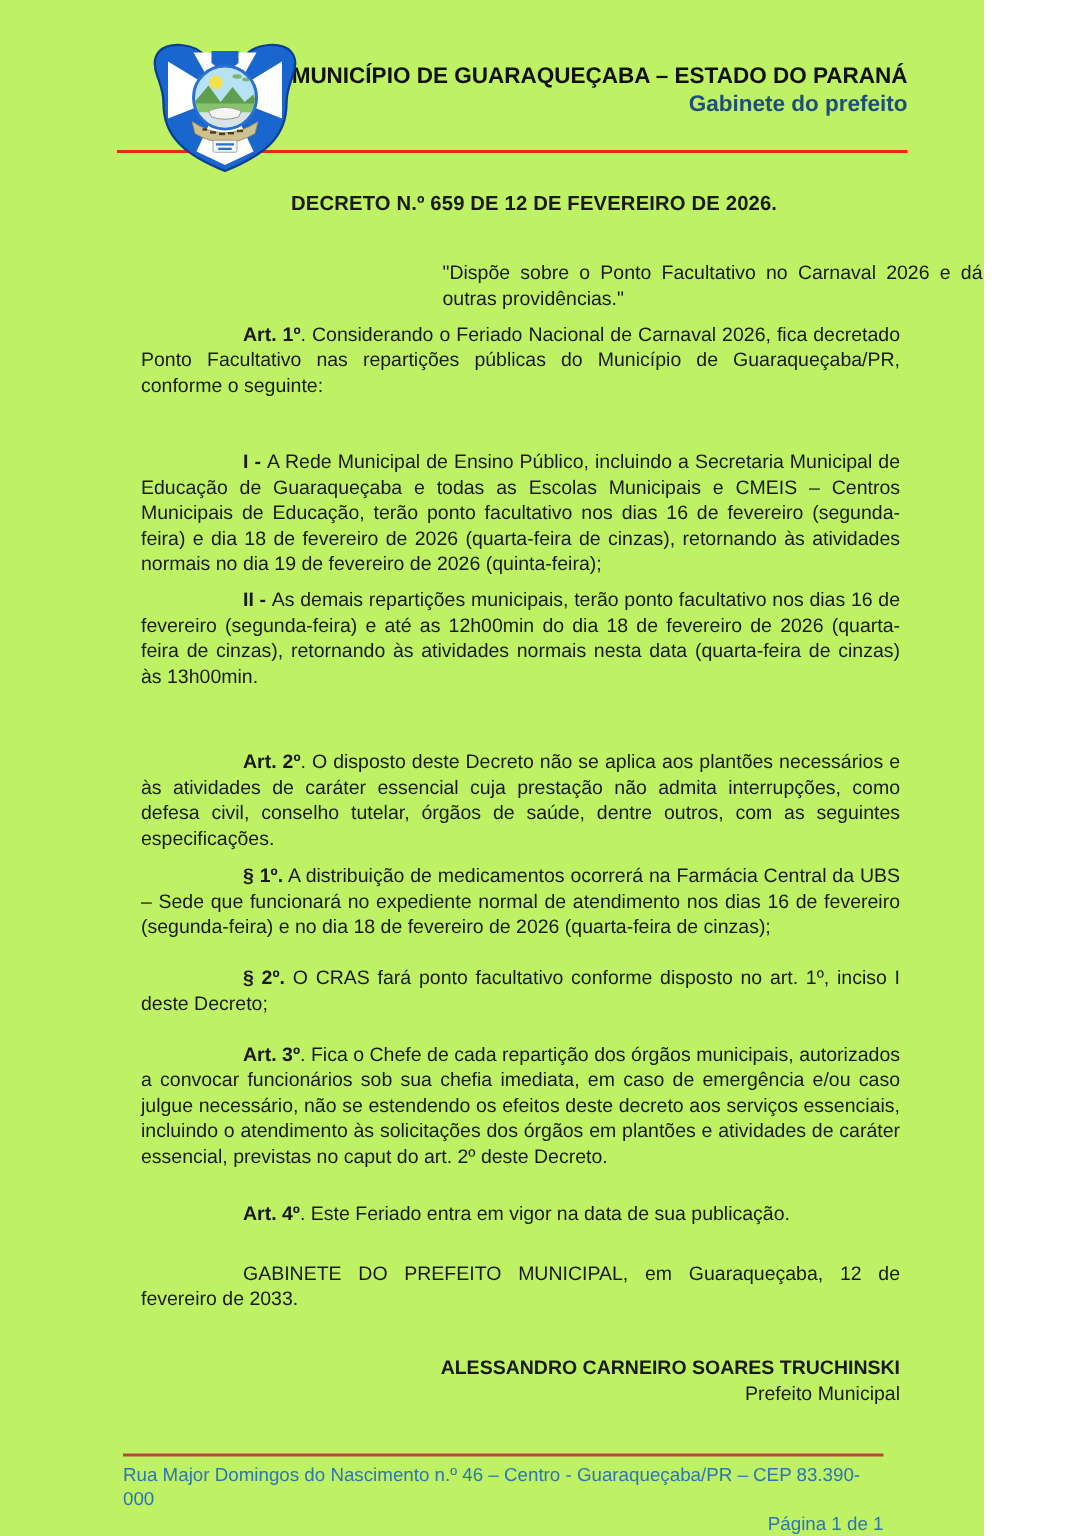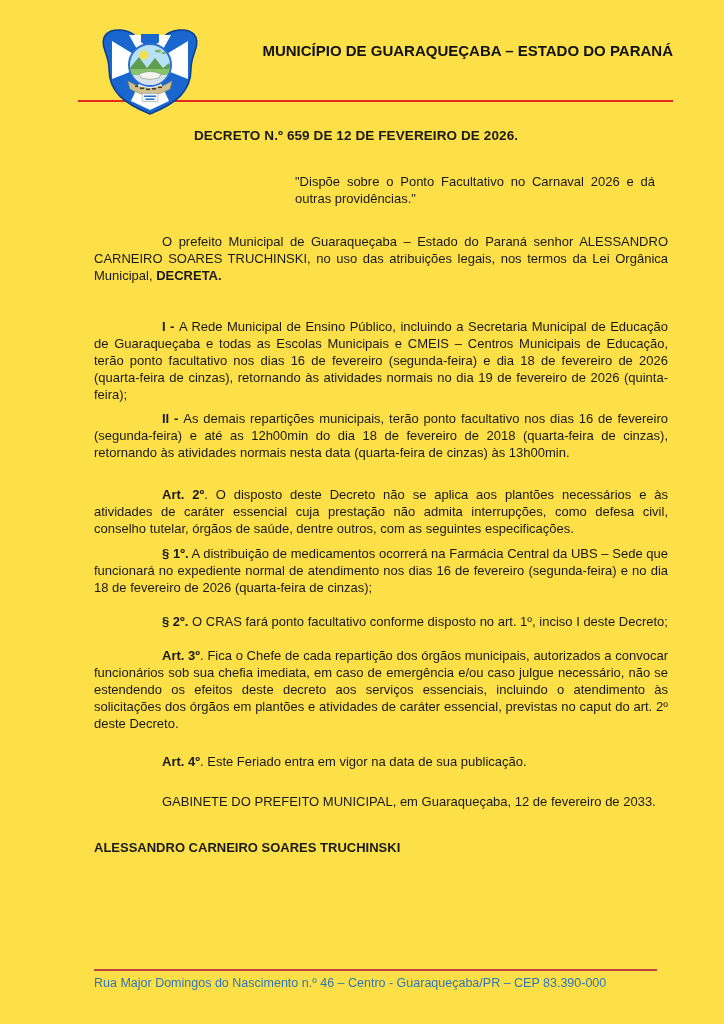--- a/index.html
+++ b/index.html
@@ -1,20 +1,20 @@
 <!DOCTYPE html>
 <html><head>
 <meta charset="utf-8">
 <style>
   * { margin:0; padding:0; box-sizing:border-box; }
   html,body { background:#ffffff; }
   .page {
     position:relative;
-    width:724px; height:1024px;
-    background:#fde047;
+    width:656px; height:1024px;
+    background:#bef264;
     font-family:"Liberation Sans","DejaVu Sans",sans-serif;
     color:#1a1a1a;
     overflow:hidden;
   }
 
   
   .logo { position:absolute; left:95px; top:25px; width:110px; height:93px; z-index:3; }
   .header-text {
     position:absolute; top:41px; right:51px; text-align:right; z-index:2;
   }
@@ -34,27 +34,27 @@
     text-indent:68px;
   }
   p.epigraph {
     font-size:13px; line-height:17px; text-align:justify;
     margin:29px 0 0 201px; width:360px;
   }
   .b { font-weight:bold; }
   .g7  { margin-top:7px; }  .g8  { margin-top:8px; }
   .g16 { margin-top:34px; } .g17 { margin-top:17px; }
   .g21 { margin-top:21px; } .g23 { margin-top:23px; }
-  .g25 { margin-top:25px; } .g26 { margin-top:26px; }
-  .signature { margin-top:29px; text-align:left; }
+  .g25 { margin-top:40px; } .g26 { margin-top:26px; }
+  .signature { margin-top:29px; text-align:right; }
   .sig-name { font-size:13px; font-weight:bold; line-height:17px; }
   .sig-role { font-size:13px; line-height:17px; }
 
   
-  footer { position:absolute; left:94px; right:67px; top:969px; }
+  footer { position:absolute; left:82px; right:67px; top:969px; }
   .f-rule { height:2px; }
   .f-address { margin-top:4px; font-size:12.5px; line-height:16px; }
   .f-page { font-size:12.5px; line-height:16px; text-align:right; margin-top:1px; }
 </style>
 </head>
 <body>
 
 <div class="page">
 
   <svg class="logo" viewBox="0 0 110 93" xmlns="http://www.w3.org/2000/svg" aria-hidden="true">
@@ -92,41 +92,44 @@
     <rect x="57" y="63" width="4" height="1.6" fill="#4a3c20"></rect>
     <rect x="63" y="61.5" width="4" height="1.6" fill="#4a3c20"></rect>
 
     <rect x="47" y="68.5" width="16" height="8" rx="1" fill="#f4f4f4" stroke="#9aa0a8" stroke-width="0.6"></rect>
     <rect x="49" y="70.5" width="12" height="1.5" fill="#2b6fd0"></rect>
     <rect x="50.5" y="73.5" width="9" height="1.5" fill="#2b6fd0"></rect>
   </svg>
 
   <div class="header-text">
     <div class="h-line1">MUNICÍPIO DE GUARAQUEÇABA – ESTADO DO PARANÁ</div>
+    <div class="h-line3" style="color: rgb(31, 78, 121);">Gabinete do prefeito</div>
   </div>
   <div class="h-rule" style="background: rgb(232, 40, 28);"></div>
 
   <main>
     <h1 class="doc-title">DECRETO N.º 659 DE 12 DE FEVEREIRO DE 2026.</h1>
 
     <p class="epigraph">"Dispõe sobre o Ponto Facultativo no Carnaval 2026 e dá outras providências."</p>
 
-    <p class="body-par g26"><span>O prefeito Municipal de Guaraqueçaba – Estado do Paraná senhor ALESSANDRO CARNEIRO SOARES TRUCHINSKI, no uso das atribuições legais, nos termos da Lei Orgânica Municipal, </span><span class="b">DECRETA.</span></p>
+    <p class="body-par g7"><span class="b">Art. 1º</span><span>. Considerando o Feriado Nacional de Carnaval 2026, fica decretado Ponto Facultativo nas repartições públicas do Município de Guaraqueçaba/PR, conforme o seguinte:</span></p>
     <p class="body-par g16"><span class="b">I - </span><span>A Rede Municipal de Ensino Público, incluindo a Secretaria Municipal de Educação de Guaraqueçaba e todas as Escolas Municipais e CMEIS – Centros Municipais de Educação, terão ponto facultativo nos dias 16 de fevereiro (segunda-feira) e dia 18 de fevereiro de 2026 (quarta-feira de cinzas), retornando às atividades normais no dia 19 de fevereiro de 2026 (quinta-feira);</span></p>
-    <p class="body-par g7"><span class="b">II - </span><span>As demais repartições municipais, terão ponto facultativo nos dias 16 de fevereiro (segunda-feira) e até as 12h00min do dia 18 de fevereiro de 2018 (quarta-feira de cinzas), retornando às atividades normais nesta data (quarta-feira de cinzas) às 13h00min.</span></p>
+    <p class="body-par g7"><span class="b">II - </span><span>As demais repartições municipais, terão ponto facultativo nos dias 16 de fevereiro (segunda-feira) e até as 12h00min do dia 18 de fevereiro de 2026 (quarta-feira de cinzas), retornando às atividades normais nesta data (quarta-feira de cinzas) às 13h00min.</span></p>
     <p class="body-par g25"><span class="b">Art. 2º</span><span>. O disposto deste Decreto não se aplica aos plantões necessários e às atividades de caráter essencial cuja prestação não admita interrupções, como defesa civil, conselho tutelar, órgãos de saúde, dentre outros, com as seguintes especificações.</span></p>
     <p class="body-par g8"><span class="b">§ 1º.</span><span> A distribuição de medicamentos ocorrerá na Farmácia Central da UBS – Sede que funcionará no expediente normal de atendimento nos dias 16 de fevereiro (segunda-feira) e no dia 18 de fevereiro de 2026 (quarta-feira de cinzas);</span></p>
     <p class="body-par g17"><span class="b">§ 2º.</span><span> O CRAS fará ponto facultativo conforme disposto no art. 1º, inciso I deste Decreto;</span></p>
     <p class="body-par g17"><span class="b">Art. 3º</span><span>. Fica o Chefe de cada repartição dos órgãos municipais, autorizados a convocar funcionários sob sua chefia imediata, em caso de emergência e/ou caso julgue necessário, não se estendendo os efeitos deste decreto aos serviços essenciais, incluindo o atendimento às solicitações dos órgãos em plantões e atividades de caráter essencial, previstas no caput do art. 2º deste Decreto.</span></p>
     <p class="body-par g21"><span class="b">Art. 4º</span><span>. Este Feriado entra em vigor na data de sua publicação.</span></p>
     <p class="body-par g23"><span>GABINETE DO PREFEITO MUNICIPAL, em Guaraqueçaba, 12 de fevereiro de 2033.</span></p>
 
     <div class="signature">
       <div class="sig-name">ALESSANDRO CARNEIRO SOARES TRUCHINSKI</div>
+      <div class="sig-role">Prefeito Municipal</div>
     </div>
   </main>
 
   <footer>
     <div class="f-rule" style="background: rgb(191, 67, 64);"></div>
     <div class="f-address" style="color: rgb(46, 117, 182);">Rua Major Domingos do Nascimento n.º 46 – Centro - Guaraqueçaba/PR – CEP 83.390-000</div>
+    <div class="f-page" style="color: rgb(46, 117, 182);">Página 1 de 1</div>
   </footer>
 
 </div>
 
 </body></html>

